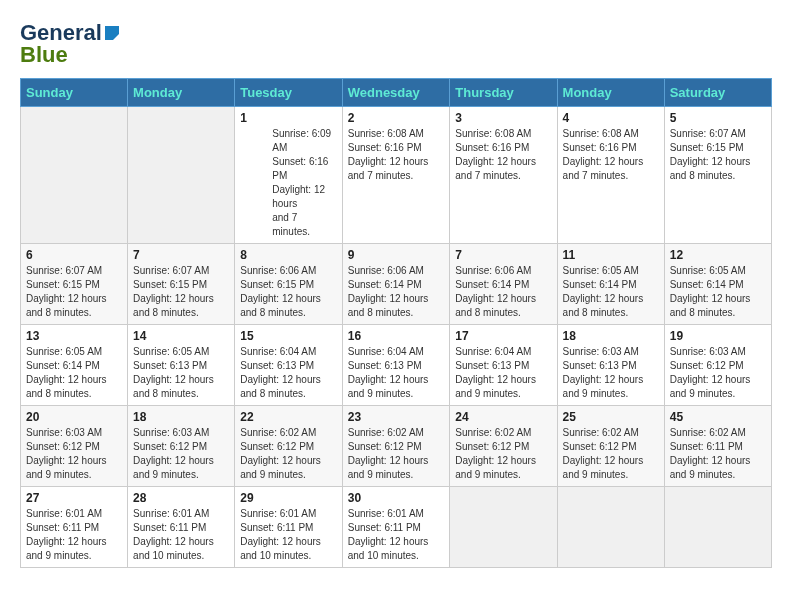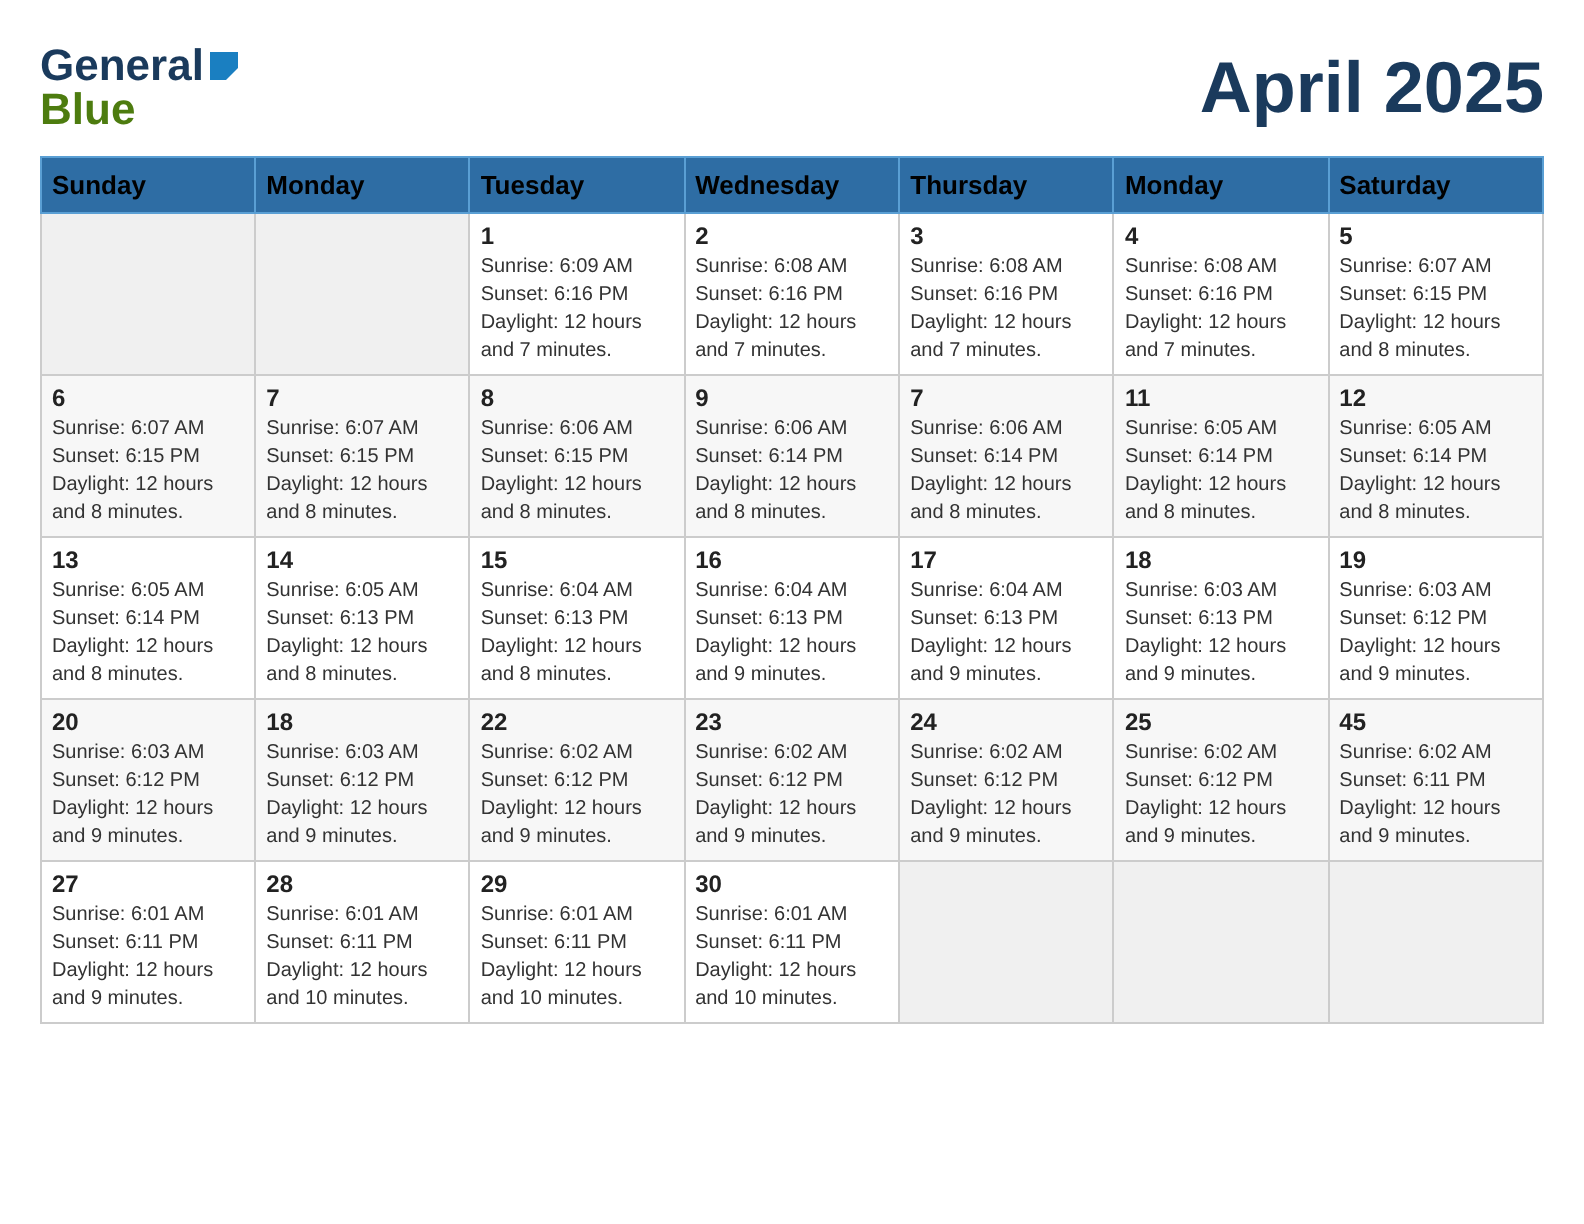--- a/index.html
+++ b/index.html
@@ -34,21 +34,21 @@
       color: #1a3a5c;
       font-weight: bold;
     }
     .calendar {
       width: 100%;
       border-collapse: collapse;
       border: 1px solid #ccc;
     }
     .calendar th {
       background-color: #2e6da4;
-      color: #000000;
+      color: #5eead4;
       font-size: 13px;
       font-weight: bold;
       padding: 6px 5px;
       text-align: left;
       border: 1px solid #5a9fd4;
     }
     .calendar td {
       width: 108px;
       min-height: 80px;
       vertical-align: top;
@@ -84,21 +84,20 @@
   <div class="logo">
     <div style="display:flex;align-items:center;">
       <span style="font-size:22px;font-weight:bold;color:#1a3a5c;">General</span>
       <svg width="18" height="18" viewBox="0 0 18 18" style="margin:0 1px;">
         <polygon points="2,2 16,2 16,10 10,16 2,16" fill="#1a7fc1"></polygon>
       </svg>
     </div>
     <span style="font-size:22px;font-weight:bold;color:#4d7c0f;margin-top:-4px;">Blue</span>
   </div>
   <div class="title-block">
-    <div class="month-title">April 2025</div>
   </div>
 </div>
 
 <table class="calendar">
   <thead>
     <tr>
       <th>Sunday</th>
       <th>Monday</th>
       <th>Tuesday</th>
       <th>Wednesday</th>
@@ -106,21 +105,21 @@
       <th>Monday</th>
       <th>Saturday</th>
     </tr>
   </thead>
   <tbody id="calendar-body">
   <tr>
         <td class="empty-cell"></td>
         <td class="empty-cell"></td>
         <td>
           <span class="day-number">1</span>
-          <div class="day-info" style="white-space: pre-line;">Sunrise: 6:09 AM
+          <div class="day-info" style="white-space: pre-line; margin-left: 32px;">Sunrise: 6:09 AM
 Sunset: 6:16 PM
 Daylight: 12 hours
 and 7 minutes.</div>
         </td>
         <td>
           <span class="day-number">2</span>
           <div class="day-info" style="white-space: pre-line;">Sunrise: 6:08 AM
 Sunset: 6:16 PM
 Daylight: 12 hours
 and 7 minutes.</div>

